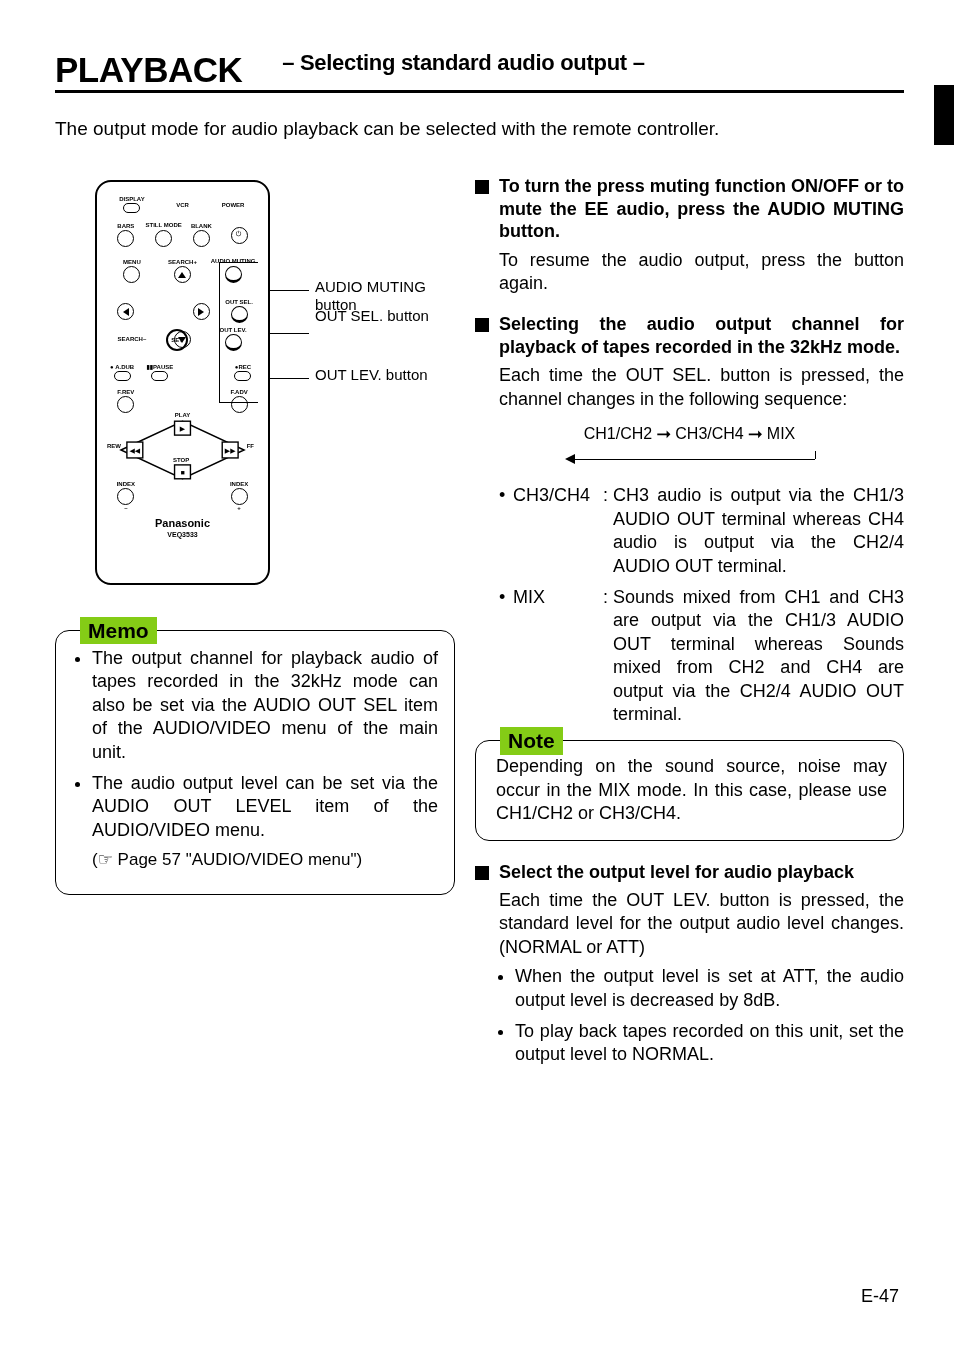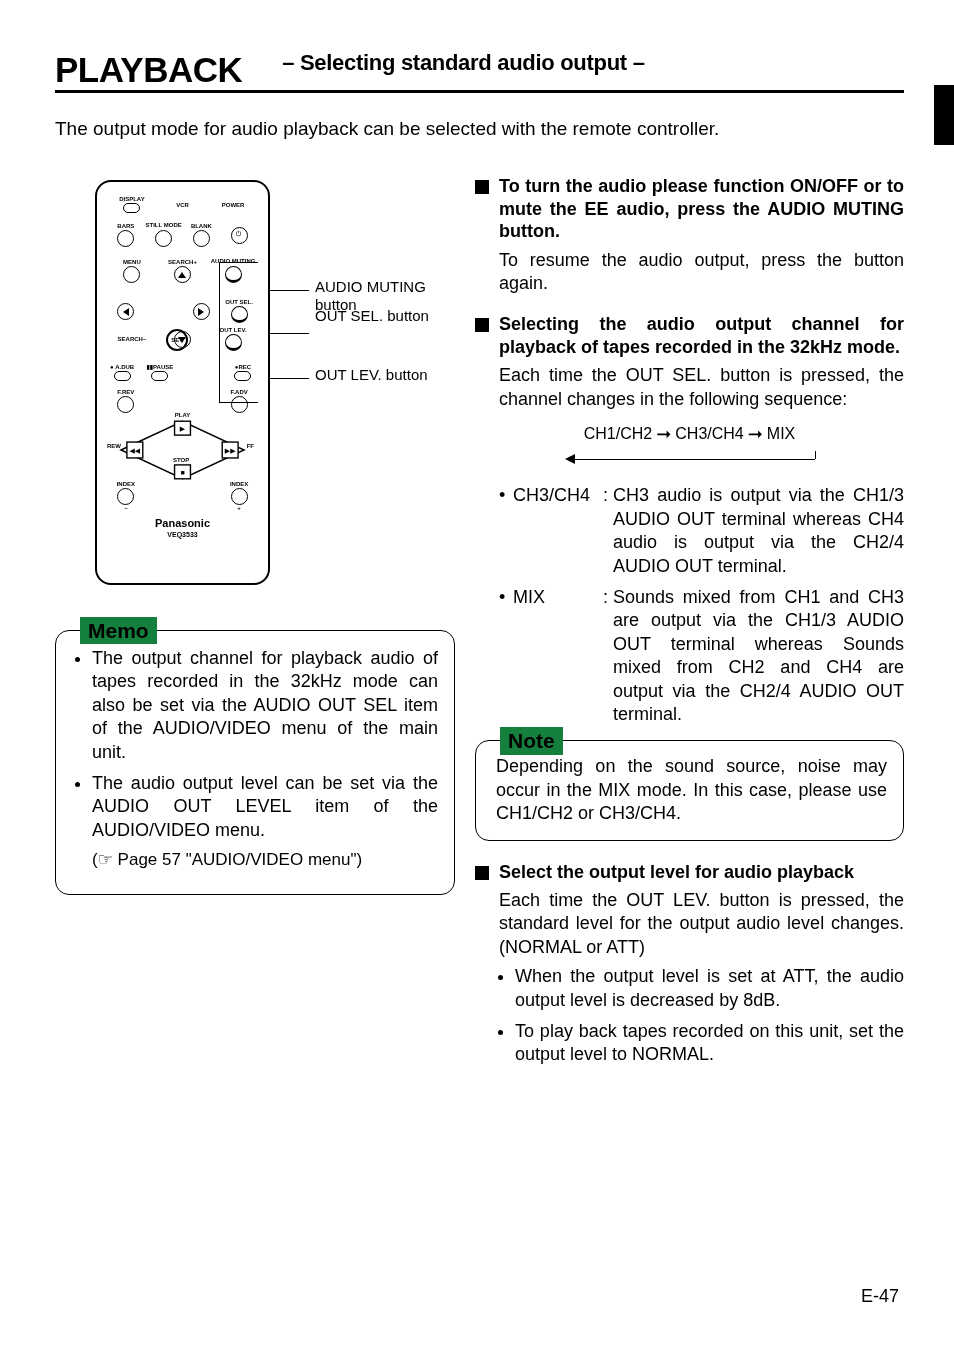--- a/index.html
+++ b/index.html
@@ -132,21 +132,21 @@
     padding: 14px 16px 14px 20px;
     margin-top: 30px;
     position: relative;
     font-size: 18px;
     line-height: 1.3;
   }
   .panel .panel-title {
     position: absolute;
     top: -14px;
     left: 24px;
-    background: #15803d;
+    background: #84cc16;
     padding: 0 8px;
     font-weight: 700;
     font-size: 21px;
   }
   .panel ul { margin:2px 0 0 0; padding-left:16px; }
   .panel li { margin-bottom:8px; text-align: justify; }
 
   .sec {
     display:flex; margin-bottom:6px;
   }
@@ -387,21 +387,21 @@
           </li>
         </ul>
       </div>
 
     </div>
 
     <div class="right-col">
 
       <div class="sec">
         <span class="sq"></span>
-        <span class="sec-title">To turn the audio please function ON/OFF or to mute the EE audio, press the AUDIO MUTING button.</span>
+        <span class="sec-title">To turn the press muting function ON/OFF or to mute the EE audio, press the AUDIO MUTING button.</span>
       </div>
       <div class="sec-body">To resume the audio output, press the button again.</div>
 
       <div class="sec">
         <span class="sq"></span>
         <span class="sec-title">Selecting the audio output channel for playback of tapes recorded in the 32kHz mode.</span>
       </div>
       <div class="sec-body" style="margin-bottom:4px;">Each time the OUT SEL. button is pressed, the channel changes in the following sequence:</div>
 
       <div class="seq">

